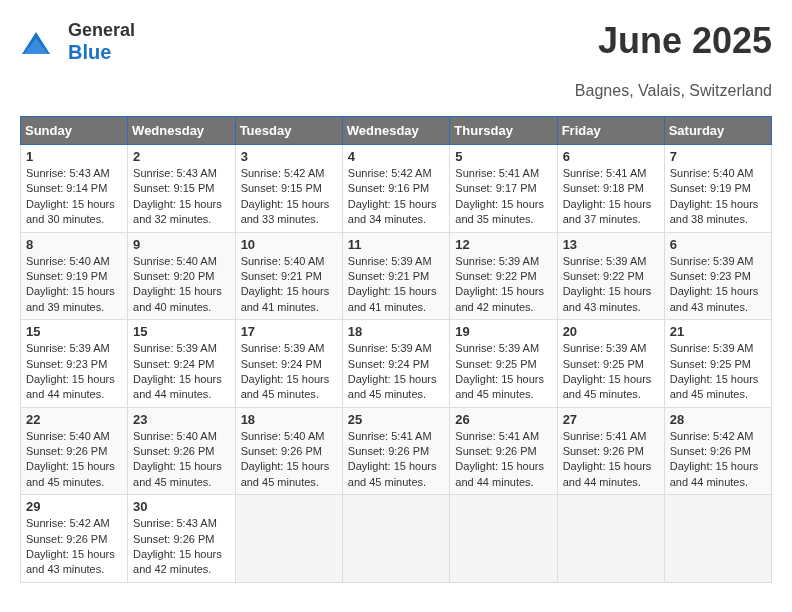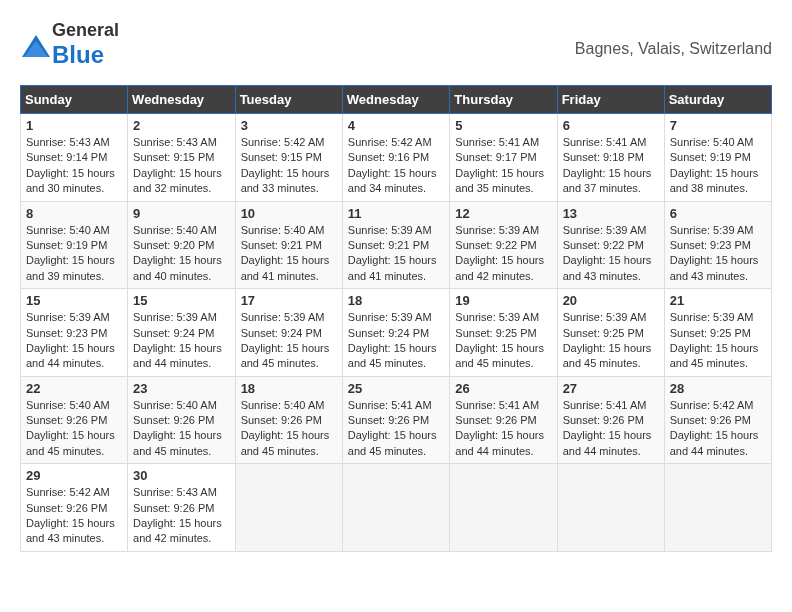--- a/index.html
+++ b/index.html
@@ -12,21 +12,21 @@
     }
     .header-area {
       display: flex;
       justify-content: space-between;
       align-items: flex-start;
       margin-bottom: 16px;
     }
     .logo {
       display: flex;
       align-items: center;
-      gap: 4px;
+      gap: 20px;
     }
     .logo-icon {
       width: 28px;
       height: 24px;
       position: relative;
     }
     .title-area {
       text-align: right;
     }
     .month-title {
@@ -38,21 +38,21 @@
       font-size: 16px;
       color: #555;
       margin-top: 20px;
     }
     .calendar {
       width: 100%;
       border-collapse: collapse;
       border: 1px solid #ccc;
     }
     .calendar th {
-      background-color: #404040;
+      background-color: #737373;
       color: #fff;
       font-size: 13px;
       font-weight: bold;
       padding: 6px 4px;
       text-align: left;
       border: 1px solid #2d6bb5;
     }
     .calendar td {
       vertical-align: top;
       padding: 4px 5px;
@@ -87,24 +87,25 @@
 <div class="header-area">
   <div class="logo">
     <div class="logo-icon">
       <svg width="32" height="28" viewBox="0 0 32 28">
         <polygon points="16,2 30,24 2,24" fill="#1a73c8"></polygon>
         <polygon points="16,8 28,24 4,24" fill="#5ba4f5" opacity="0.5"></polygon>
       </svg>
     </div>
     <div>
       <span style="font-size:18px;font-weight:bold;color:#333;">General</span><br>
-      <span style="font-size:24px;font-weight:bold;color:#1a73c8;">Blue</span>
+      <span style="font-size:20px;font-weight:bold;color:#1a73c8;">Blue</span>
     </div>
   </div>
   <div class="title-area">
+    <div class="month-title">June 2025</div>
     <div class="location-title">Bagnes, Valais, Switzerland</div>
   </div>
 </div>
 
 <table class="calendar">
   <thead>
     <tr id="header-row">
         <th>Sunday</th>
         <th>Wednesday</th>
         <th>Tuesday</th>

